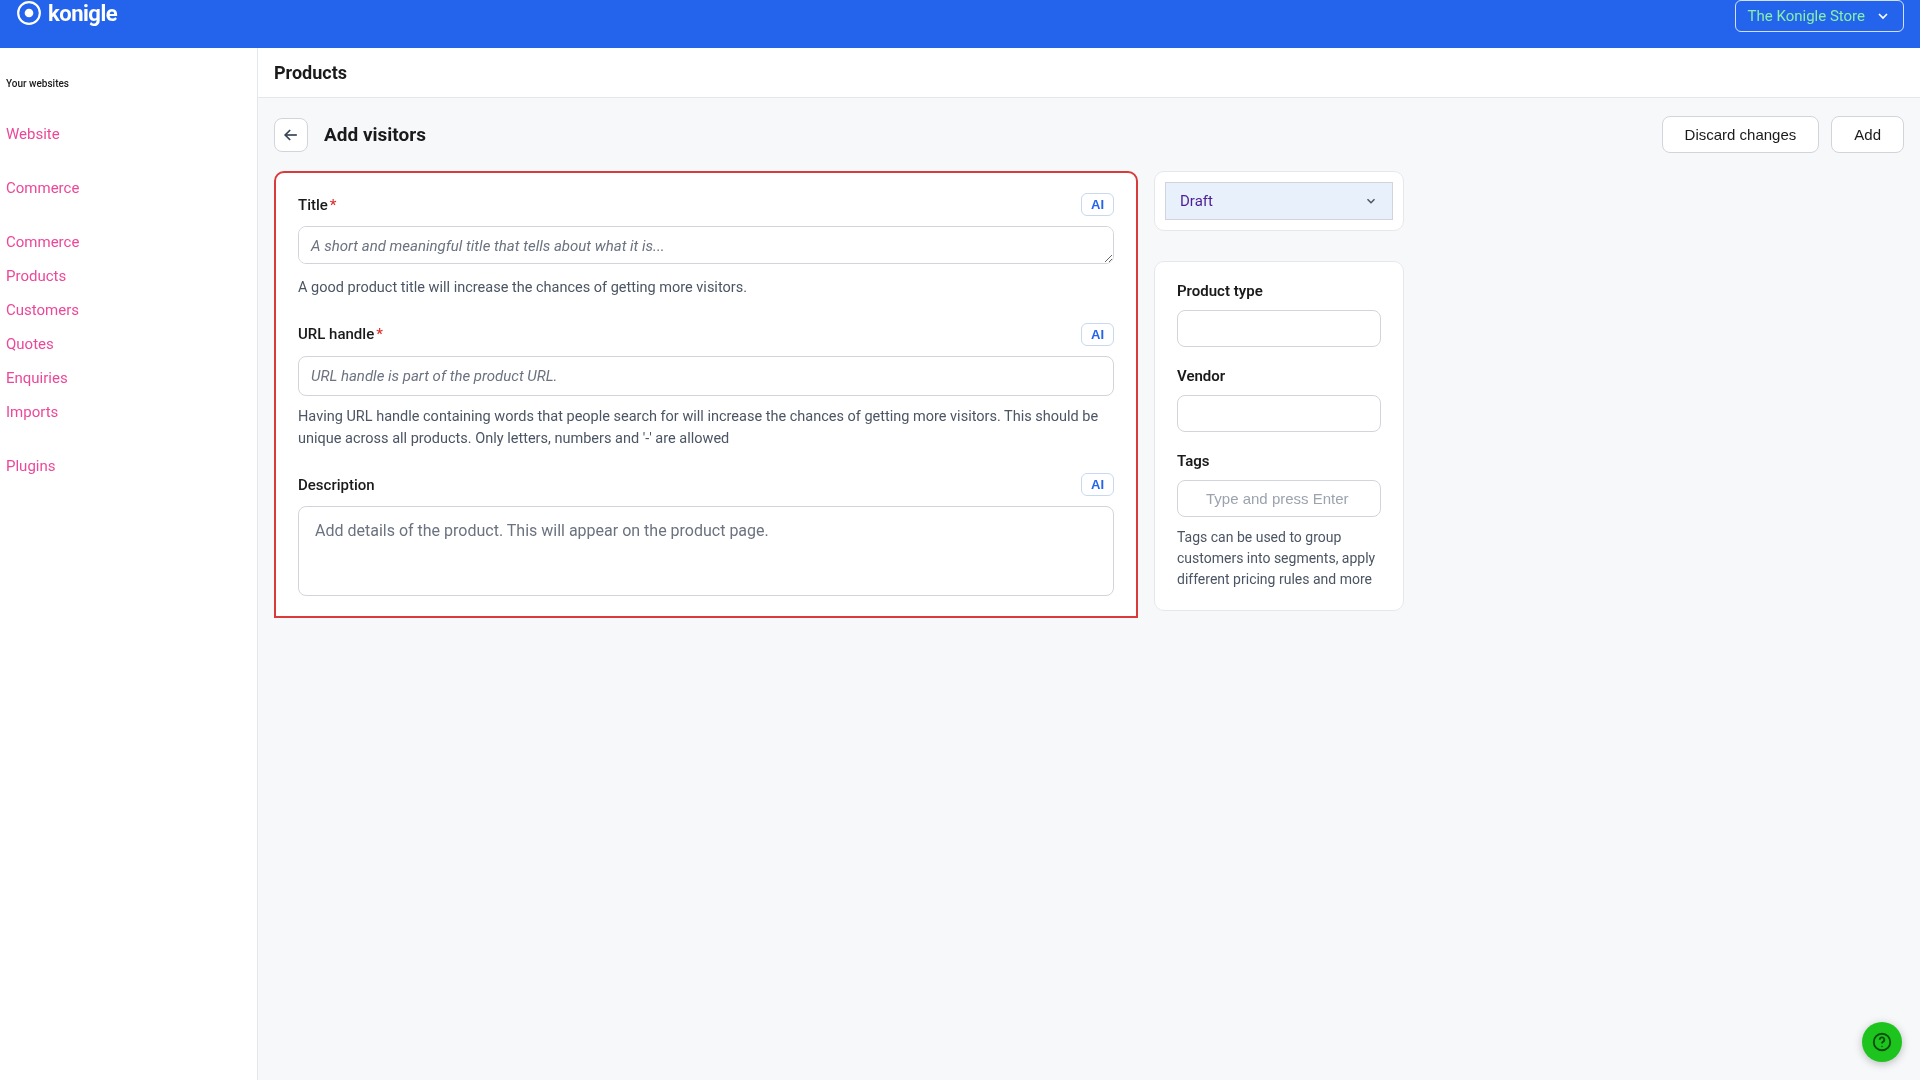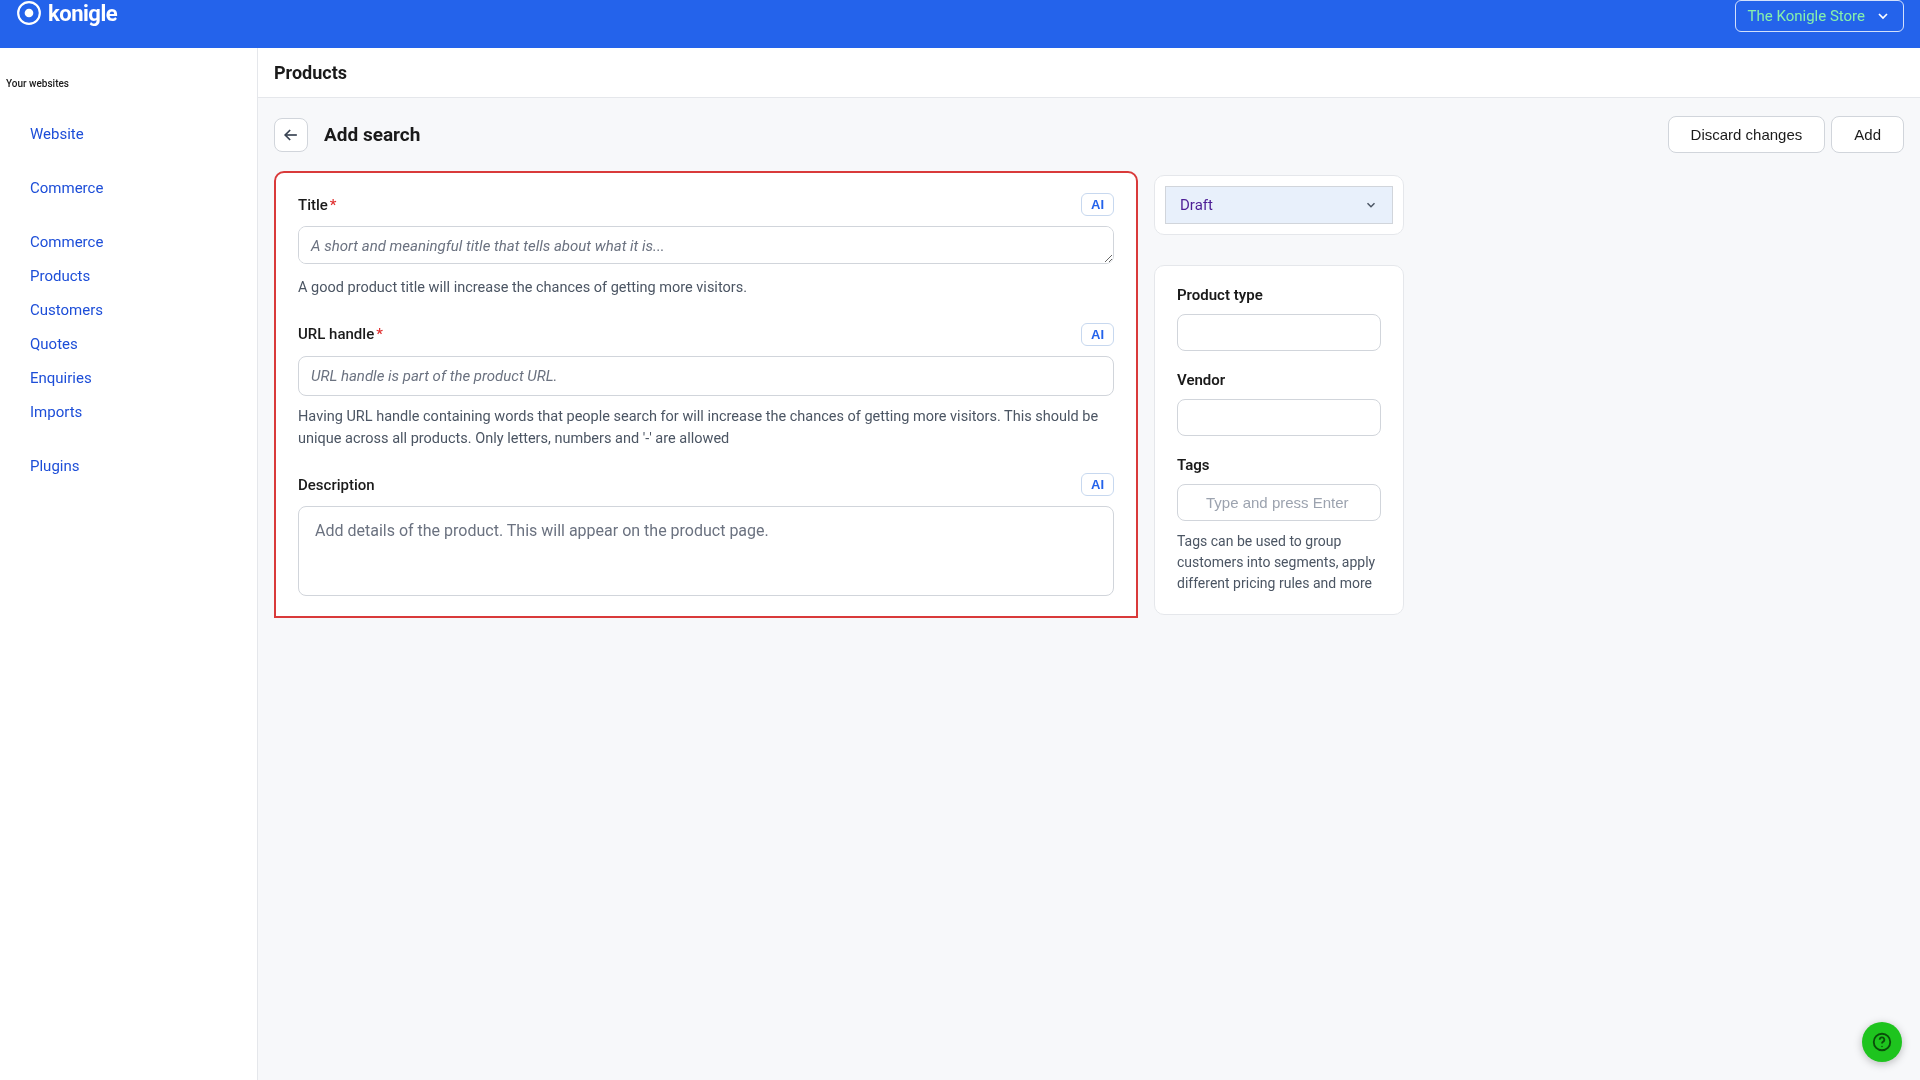--- a/index.html
+++ b/index.html
@@ -26,21 +26,21 @@
   }
   .store-switch svg { width: 16px; height: 16px; stroke: #fff; }
 
   .shell { display: flex; height: calc(100% - 48px); }
 
   .sidebar {
     width: 258px; border-right: 1px solid #e5e7eb; padding: 24px 6px;
     display: flex; flex-direction: column; gap: 4px; background: #fff;
   }
   .side-heading { padding: 6px 0 6px 0; font-size: 10px; color: #1a1a1a; font-weight: 500; }
-  .side-link { padding: 6px 0 6px 0; font-size: 15px; color: #1d4ed8; cursor: pointer; margin-left: 24px; }
+  .side-link { padding: 6px 0 6px 0; font-size: 15px; color: #ec4899; cursor: pointer; }
   .side-spacer { height: 16px; }
 
   .main { flex: 1; display: flex; flex-direction: column; background: #f7f8fa; overflow: hidden; }
 
   .page-title-bar {
     background: #fff; border-bottom: 1px solid #e5e7eb;
     height: 50px; display: flex; align-items: center; padding: 0 16px;
   }
   .page-title-bar h1 { font-size: 18px; font-weight: 700; }
 
@@ -48,28 +48,28 @@
     display: flex; align-items: center; justify-content: space-between;
     padding: 18px 16px 6px 16px;
   }
   .back-cluster { display: flex; align-items: center; gap: 16px; }
   .back-btn {
     width: 34px; height: 34px; border: 1px solid #d1d5db; border-radius: 8px;
     display: flex; align-items: center; justify-content: center; background: #fff; cursor: pointer;
   }
   .back-btn svg { width: 20px; height: 20px; stroke: #374151; }
   .page-sub { font-size: 19px; font-weight: 700; }
-  .action-btns { display: flex; gap: 6px; }
+  .action-btns { display: flex; gap: 12px; }
   .btn-outline {
     border: 1px solid #d1d5db; background: #fff; border-radius: 8px;
     padding: 9px 22px; font-size: 15px; font-weight: 500; color: #1a1a1a; cursor: pointer;
   }
 
   .page-body { flex: 1; overflow: auto; padding: 12px 16px 40px 16px; }
-  .cols { display: flex; gap: 16px; align-items: center; max-width: 1130px; }
+  .cols { display: flex; gap: 16px; align-items: flex-start; max-width: 1130px; }
   .col-left { flex: 1; }
   .col-right { width: 250px; display: flex; flex-direction: column; gap: 30px; }
 
   .card {
     background: #fff; border: 1px solid #e5e7eb; border-radius: 10px;
     padding: 20px 22px;
   }
   .highlight-card {
     border: 2px solid #d93a3a;
     border-bottom-left-radius: 0; border-bottom-right-radius: 0;
@@ -167,21 +167,21 @@
     </div>
 
     <div class="page-actions">
       <div class="back-cluster">
         <div class="back-btn">
           <svg viewBox="0 0 24 24" fill="none" stroke-width="2">
               <line x1="19" y1="12" x2="5" y2="12"></line>
               <polyline points="11 18 5 12 11 6"></polyline>
             </svg>
         </div>
-        <div class="page-sub">Add search</div>
+        <div class="page-sub">Add visitors</div>
       </div>
       <div class="action-btns">
         <button class="btn-outline">Discard changes</button>
         <button class="btn-outline">Add</button>
       </div>
     </div>
 
     <div class="page-body">
       <div class="cols">
         <div class="col-left">

